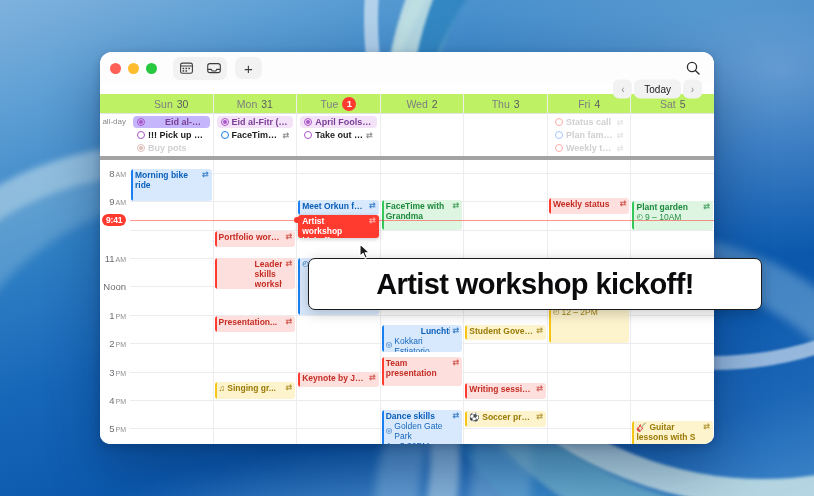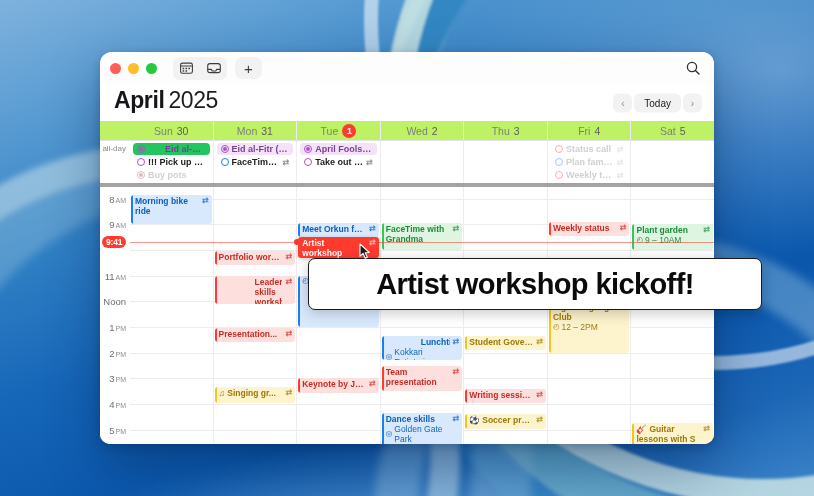--- a/index.html
+++ b/index.html
@@ -262,23 +262,20 @@
 
       <div class="search-btn">
         <svg width="14" height="14" viewBox="0 0 14 14" fill="none">
           <circle cx="6" cy="6" r="4.6" stroke="#2e2e30" stroke-width="1.3"></circle>
           <line x1="9.4" y1="9.4" x2="13" y2="13" stroke="#2e2e30" stroke-width="1.4" stroke-linecap="round"></line>
         </svg>
       </div>
     </div>
 
     <div class="titlerow">
-      <div class="mon-title">
-        <b>April</b><span class="year">2025</span>
-      </div>
       <div class="nav">
         <div class="nav-btn">‹</div>
         <div class="today-btn">Today</div>
         <div class="nav-btn">›</div>
       </div>
     </div>
 
     <div class="dayhead">
       <div class="gutter"></div>
       <div id="dayheads" style="display:flex;flex:1 1 auto;">
@@ -310,21 +307,21 @@
             <span>Sat</span>
             <span class="dnum">5</span>
           </div>
         </div>
     </div>
 
     <div class="allday">
       <div class="gutter">all-day</div>
       <div id="adcols" style="display:flex;flex:1 1 auto;">
           <div class="ad-col first">
-            <div class="ad-chip" style="background: #22c55e; color: rgb(168, 85, 199); gap: 20px;">
+            <div class="ad-chip" style="background: #c4b5fd; color: rgb(168, 85, 199); gap: 20px;">
               <span class="dot filled" style="border-color: rgb(168, 85, 199); color: rgb(168, 85, 199);"></span>
               <span class="lbl" style="color: rgb(122, 62, 151);">Eid al-Fitr</span>
             </div>
             <div class="ad-chip" style="background: transparent; color: rgb(168, 85, 199);">
               <span class="dot" style="border-color: rgb(168, 85, 199); color: rgb(168, 85, 199);"></span>
               <span class="lbl" style="color: rgb(28, 28, 30);">!!! Pick up arts...</span>
             </div>
             <div class="ad-chip" style="background: transparent; color: rgb(176, 106, 90); opacity: 0.42;">
               <span class="dot filled" style="border-color: rgb(176, 106, 90); color: rgb(176, 106, 90);"></span>
               <span class="lbl" style="color: rgb(142, 142, 147);">Buy pots</span>

